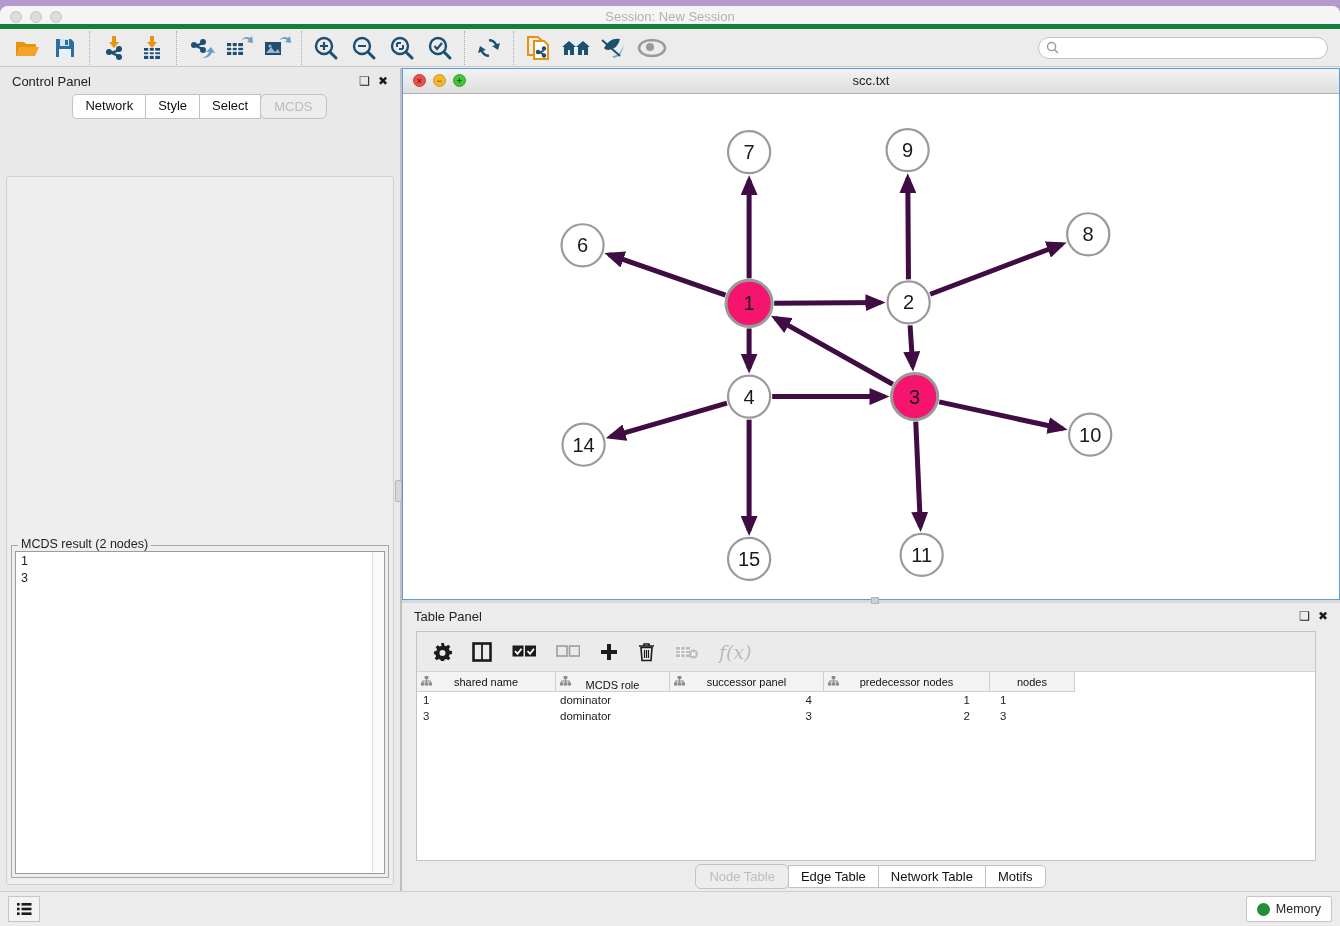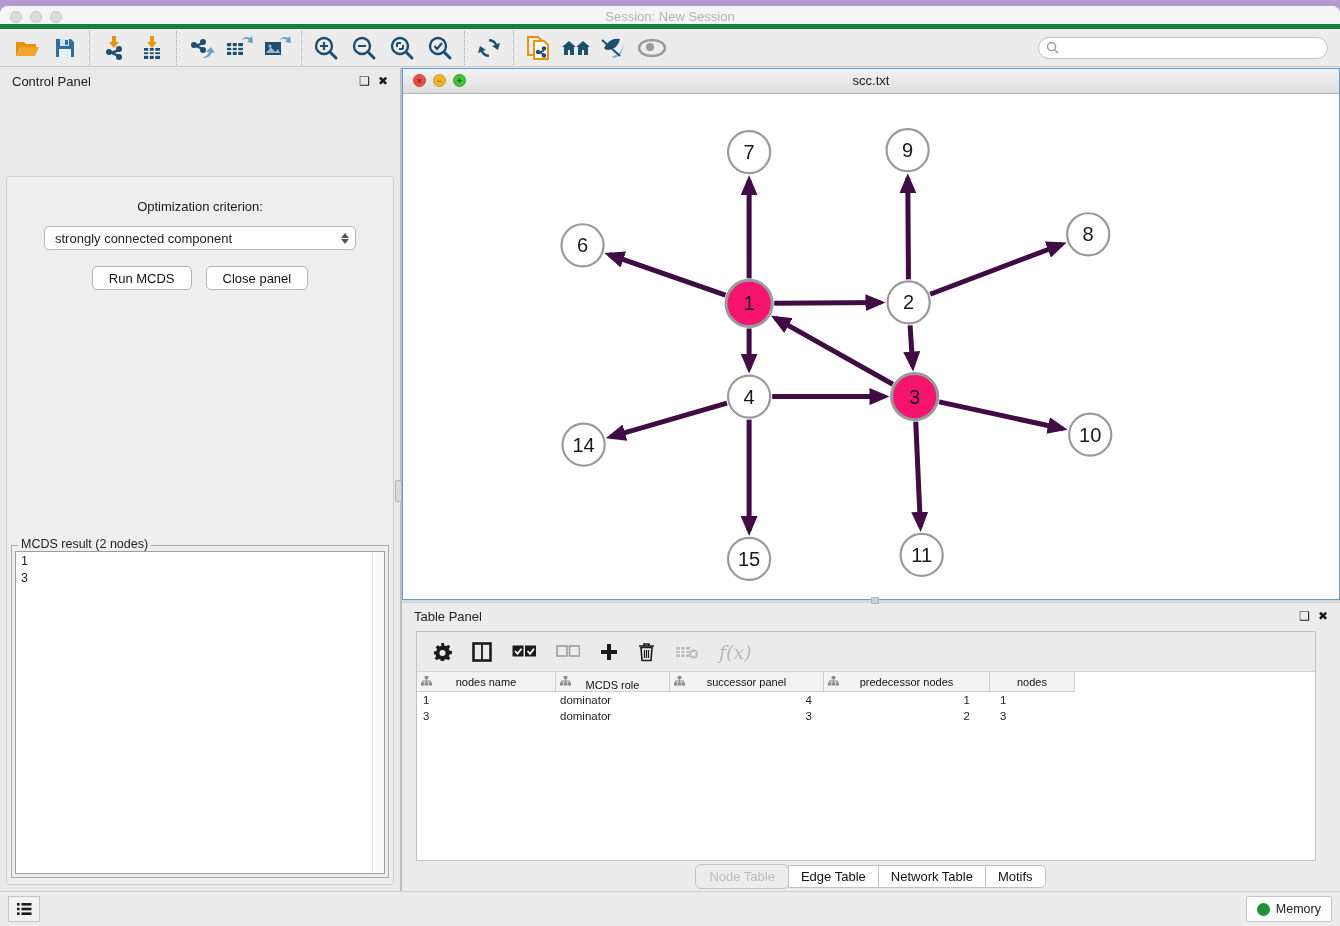--- a/index.html
+++ b/index.html
@@ -279,35 +279,27 @@
 
     <div class="control-panel">
       <div class="v-grip"></div>
       <div class="cp-header">
         <span>Control Panel</span>
         <span class="panel-btns">
           <span>❑</span>
           <span>✖</span>
         </span>
       </div>
+      <div class="cp-tabs tabbar" id="cp-tabs">
+          <div class="tab">Network</div>
+          <div class="tab">Style</div>
+          <div class="tab">Select</div>
+          <div class="tab sel">MCDS</div>
+        </div>
       <div class="cp-body">
-        <div class="cp-inner">
-          <div class="opt-label">Optimization criterion:</div>
-          <div class="combo">
-            <span class="val">strongly connected component</span>
-            <span class="stepper">
-                <i class="up"></i>
-                <i class="down"></i>
-              </span>
-          </div>
-          <div class="btn-row">
-            <button class="push-btn">Run MCDS</button>
-            <button class="push-btn">Close panel</button>
-          </div>
-        </div>
         <div class="mcds-group">
           <span class="mcds-legend">MCDS result (2 nodes)</span>
           <div class="mcds-text" id="mcds-result">1
 3</div>
           <div class="mcds-scroll"></div>
         </div>
       </div>
     </div>
 
     <div class="right-col">
@@ -463,21 +455,21 @@
               <div class="th" style="width: 139px;">
                 <span class="hier"><svg width="11" height="11" viewBox="0 0 12 12">
                     <g fill="#8a8a8a">
                       <rect x="4" y="0" width="4" height="3.4"></rect>
                       <rect x="0" y="7" width="3.6" height="3.4"></rect>
                       <rect x="4.2" y="7" width="3.6" height="3.4"></rect>
                       <rect x="8.4" y="7" width="3.6" height="3.4"></rect>
                       <path d="M5.5 3 h1 v2 h-1z M1.4 5 h9 v1 h-9z M1.4 5 h1 v2.4 h-1z M5.5 5 h1 v2.4 h-1z M9.6 5 h1 v2.4 h-1z"></path>
                     </g>
                   </svg></span>
-                <span>nodes name</span>
+                <span>shared name</span>
               </div>
               <div class="th" style="width: 114px; align-items: flex-end;">
                 <span class="hier"><svg width="11" height="11" viewBox="0 0 12 12">
                     <g fill="#8a8a8a">
                       <rect x="4" y="0" width="4" height="3.4"></rect>
                       <rect x="0" y="7" width="3.6" height="3.4"></rect>
                       <rect x="4.2" y="7" width="3.6" height="3.4"></rect>
                       <rect x="8.4" y="7" width="3.6" height="3.4"></rect>
                       <path d="M5.5 3 h1 v2 h-1z M1.4 5 h9 v1 h-9z M1.4 5 h1 v2.4 h-1z M5.5 5 h1 v2.4 h-1z M9.6 5 h1 v2.4 h-1z"></path>
                     </g>

